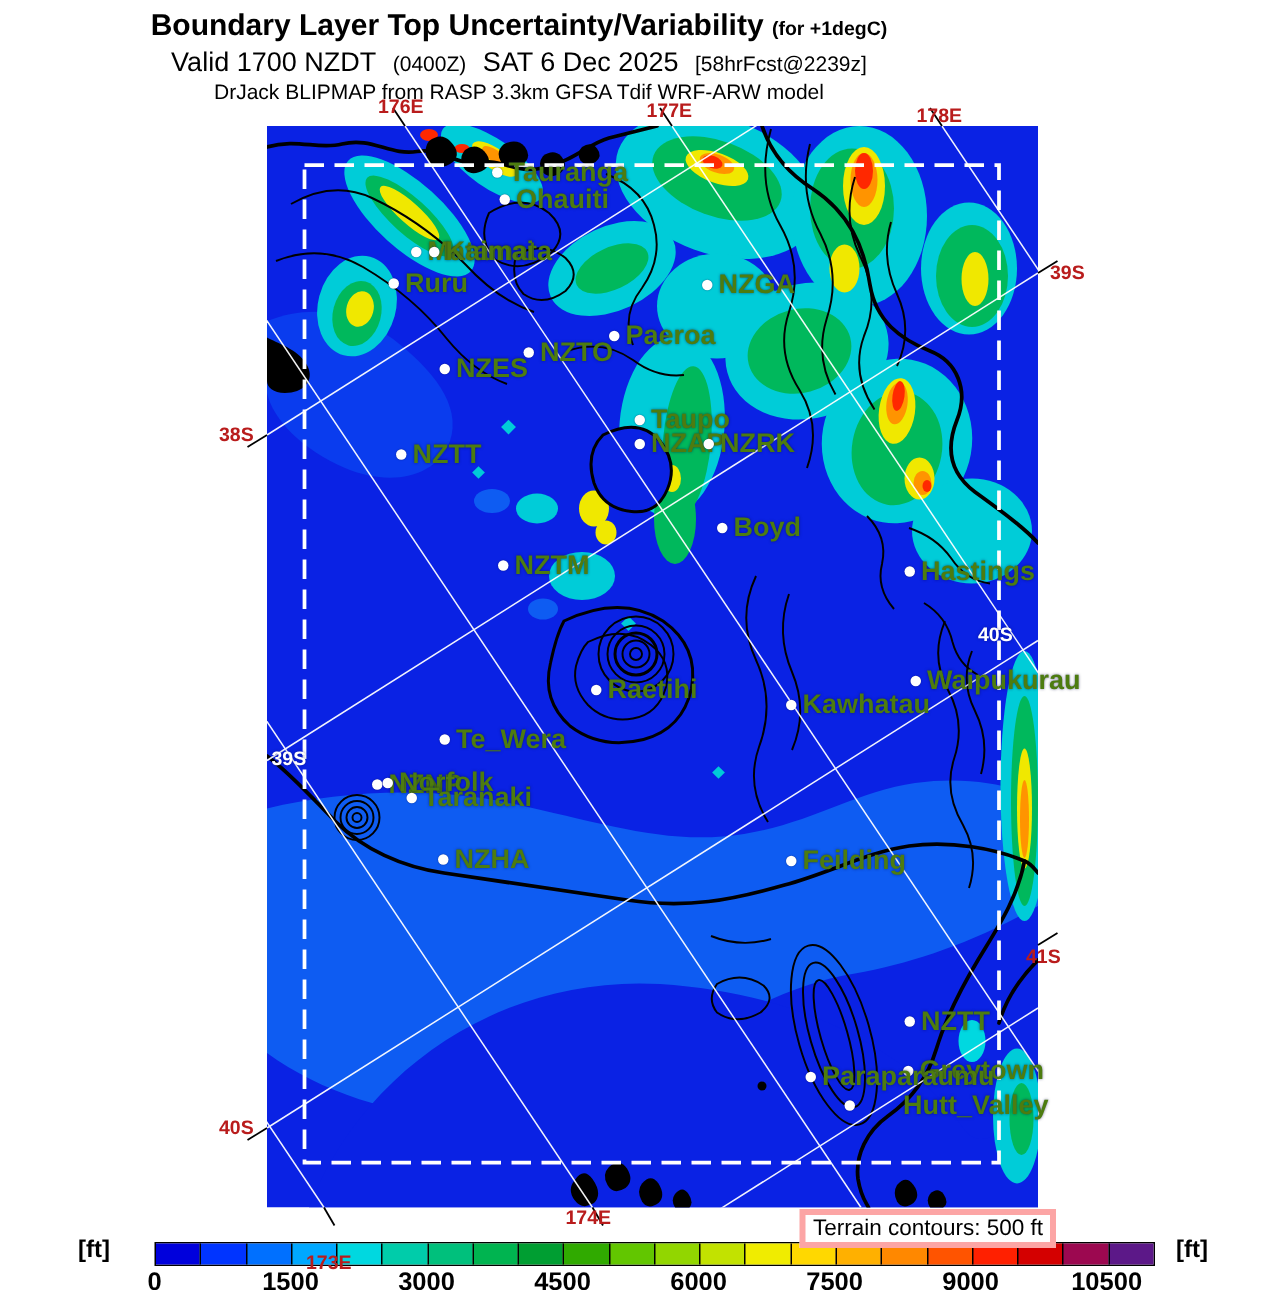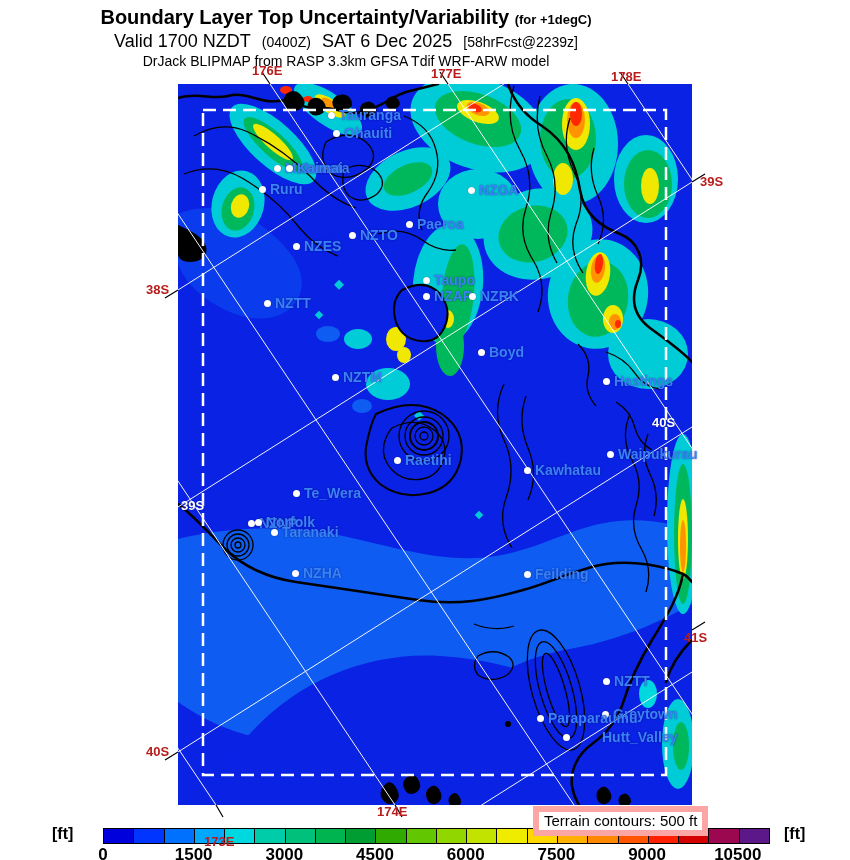--- a/index.html
+++ b/index.html
@@ -11,33 +11,33 @@
   .hdr1 .note{font-size:13px;font-weight:bold;}
   .hdr2{top:31px;font-size:18px;}
   .hdr2 .small{font-size:14px;}
   .hdr2 span{margin:0 3px;}
   .hdr3{top:53px;font-size:14px;}
   
   .map{position:absolute;left:178px;top:84px;width:514px;height:721px;}
   .map svg{position:absolute;left:0;top:0;}
   #site-layer{position:absolute;left:0;top:0;width:100%;height:100%;z-index:3;}
   .site{position:absolute;display:flex;align-items:center;gap:4px;transform:translateY(-50%);
-        color:#3b82f6;font-size:14px;font-weight:bold;white-space:nowrap;
+        color:#4d7c0f;font-size:18px;font-weight:bold;white-space:nowrap;
         text-shadow:0 0 2px rgba(0,0,70,.55);}
   .site .dot{width:7px;height:7px;border-radius:50%;background:#fff;flex:0 0 auto;
              box-shadow:0 0 1px rgba(0,0,60,.6);}
   
   #grid-labels{position:absolute;left:0;top:0;width:850px;height:860px;z-index:4;pointer-events:none;}
   .glabel{position:absolute;font-size:13px;font-weight:bold;white-space:nowrap;}
   .glabel.white{color:#fff;text-shadow:0 0 2px rgba(0,0,70,.5);}
   .glabel.black{color:#b91c1c;}
   .tick-svg{position:absolute;left:0;top:0;z-index:2;pointer-events:none;}
   
   .terrain-box{position:absolute;left:533px;top:806px;z-index:5;background:#fff;
-               border:6px solid #fca5a5;font-size:15px;line-height:18px;padding:0 5px;height:18px;}
+               border:4px solid #fca5a5;font-size:15px;line-height:18px;padding:0 5px;height:18px;}
   
   .cbar{position:absolute;left:103px;top:828px;width:665px;height:14px;display:flex;
         border:1px solid #000;box-sizing:content-box;}
   .cseg{flex:1 1 auto;}
   .cseg + .cseg{border-left:1px solid #000;}
   .cticks{position:absolute;left:103px;top:845px;width:665px;height:15px;}
   .ctick{position:absolute;top:0;transform:translateX(-50%);font-size:17px;font-weight:bold;}
   .unit{position:absolute;top:825px;font-size:16px;font-weight:bold;}
   .unit.left{left:52px;}
   .unit.right{left:784px;}

